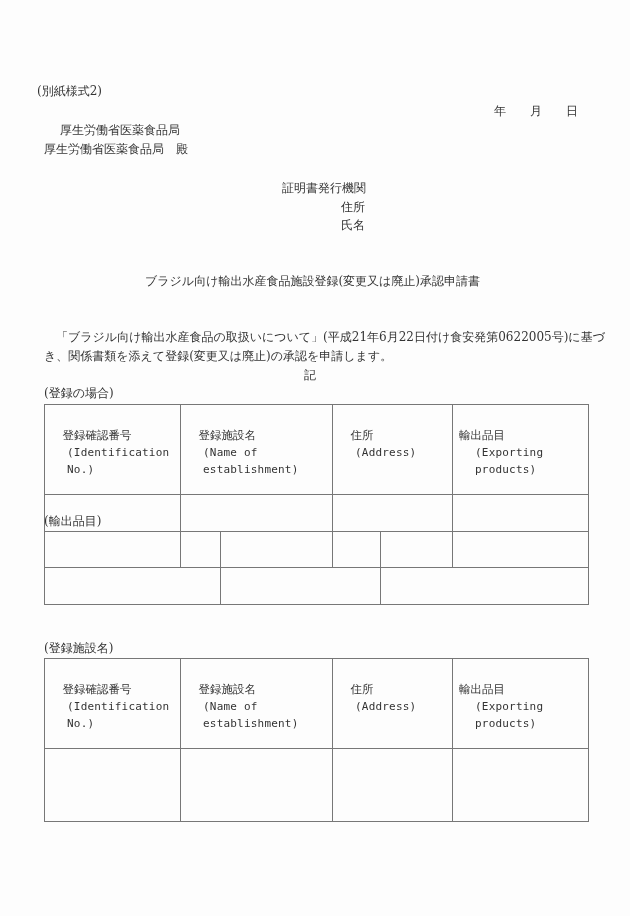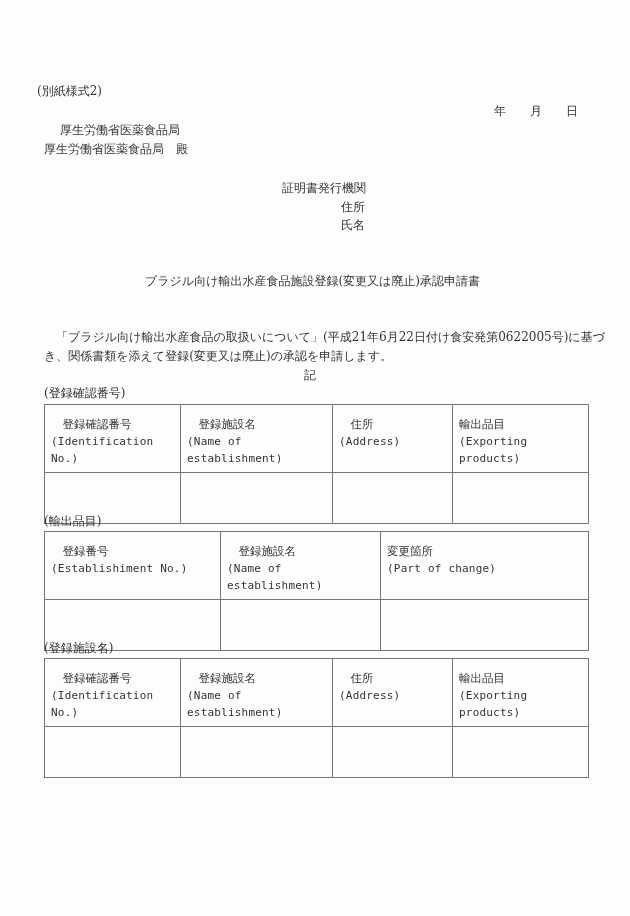--- a/index.html
+++ b/index.html
@@ -8,27 +8,27 @@
       font-family: "DejaVu Serif", "Liberation Serif", serif;
       color: #333; font-size: 12px;
     }
     .abs { position: absolute; white-space: nowrap; line-height: 16px; }
     .date { position: absolute; top: 103px; left: 494px; font-size: 12px; }
     .date span { position: absolute; white-space: nowrap; }
     table.form {
       position: absolute; border-collapse: collapse; table-layout: fixed;
     }
     table.form td {
-      border: 1px solid #777; vertical-align: top; padding: 5px;
+      border: 1px solid #777; vertical-align: top; padding: 16px;
       font-size: 11.5px; line-height: 17px;
     }
     table.form tr.head td { height: 46px; }
     table.form tr.body td { height: 40px; }
     .cell-jp { display: block; padding-top: 6px; }
-    .cell-en { display: block; font-family: "DejaVu Sans Mono", "Liberation Mono", monospace; font-size: 11px; letter-spacing: 0.2px; }
+    .cell-en { display: block; font-family: "DejaVu Sans Mono", "Liberation Mono", monospace; font-size: 11px; letter-spacing: 0.2px; margin-left: 16px; }
   </style>
 </head>
 <body>
 
 <div class="abs" style="top:83px;left:37px;">(別紙様式2)</div>
 
 <div class="date">
   <span style="left:0;">年</span>
   <span style="left:36px;">月</span>
   <span style="left:72px;">日</span>
@@ -40,21 +40,21 @@
 <div class="abs" style="top:180px;left:282px;">証明書発行機関</div>
 <div class="abs" style="top:199px;left:341px;">住所</div>
 <div class="abs" style="top:217px;left:341px;text-align:right;">氏名</div>
 
 <div class="abs" style="top:273px;left:145px;">ブラジル向け輸出水産食品施設登録(変更又は廃止)承認申請書</div>
 
 <div class="abs" style="top:329px;left:44px;">　「ブラジル向け輸出水産食品の取扱いについて」(平成21年6月22日付け食安発第0622005号)に基づ</div>
 <div class="abs" style="top:348px;left:44px;">き、関係書類を添えて登録(変更又は廃止)の承認を申請します。</div>
 <div class="abs" style="top:367px;left:304px;">記</div>
 
-<div class="abs" style="top:385px;left:44px;">(登録確認番号)</div>
+<div class="abs" style="top:385px;left:44px;">(登録の場合)</div>
 <table class="form" style="top:404px;left:44px;width:545px;">
   <colgroup>
       <col style="width:136px">
       <col style="width:152px">
       <col style="width:120px">
       <col style="width:136px">
     </colgroup>
   <tbody>
       <tr class="head">
     <td style="padding-left:6px;">
@@ -84,34 +84,20 @@
   </table>
 
 <div class="abs" style="top:513px;left:44px;">(輸出品目)</div>
 <table class="form" style="top:531px;left:44px;width:545px;">
   <colgroup>
       <col style="width:176px">
       <col style="width:160px">
       <col style="width:208px">
     </colgroup>
   <tbody>
-      <tr class="head">
-    <td style="padding-left:6px;">
-      <span class="cell-jp">　登録番号</span>
-      <span class="cell-en">(Establishiment No.)</span>
-    </td>
-    <td style="padding-left:6px;">
-      <span class="cell-jp">　登録施設名</span>
-      <span class="cell-en">(Name of establishment)</span>
-    </td>
-    <td style="padding-left:6px;">
-      <span class="cell-jp">変更箇所</span>
-      <span class="cell-en">(Part of change)</span>
-    </td>
-  </tr>
   <tr class="body">
     <td></td>
     <td></td>
     <td></td>
   </tr>
 </tbody>
   </table>
 
 <div class="abs" style="top:640px;left:44px;">(登録施設名)</div>
 <table class="form" style="top:658px;left:44px;width:545px;">

